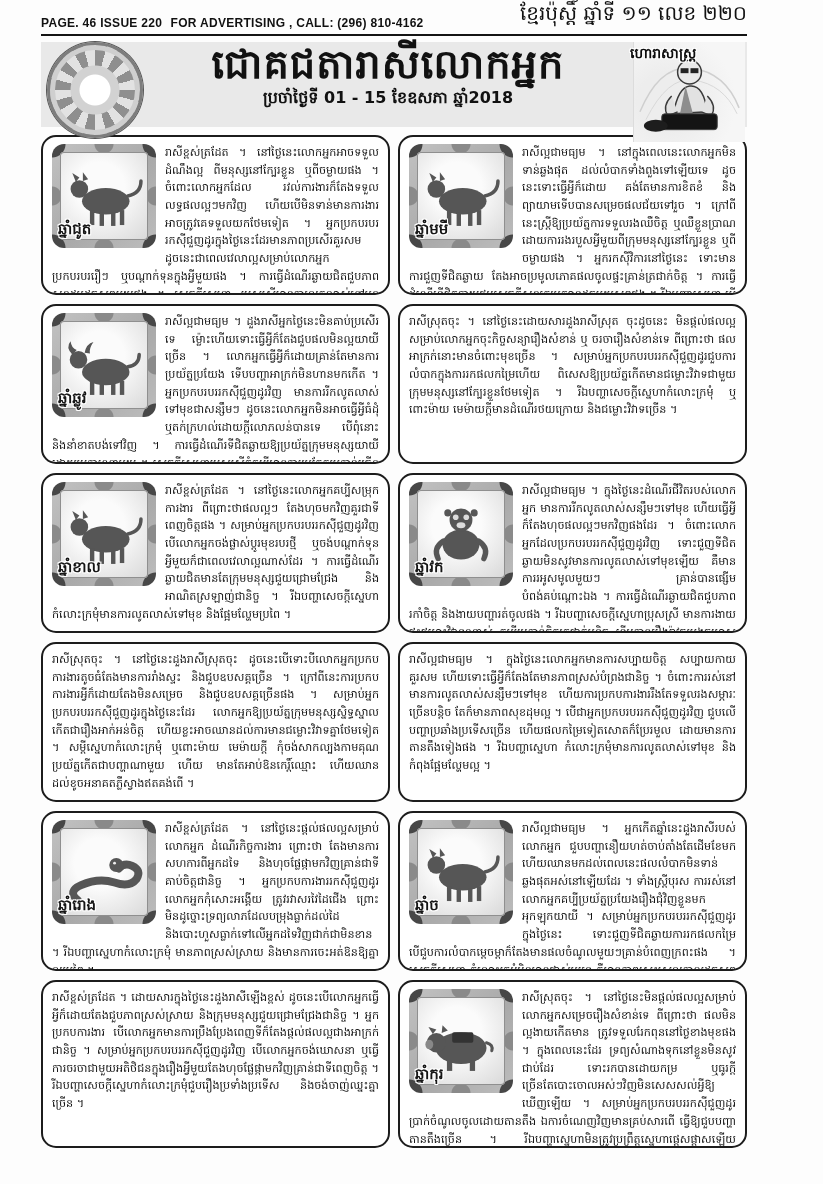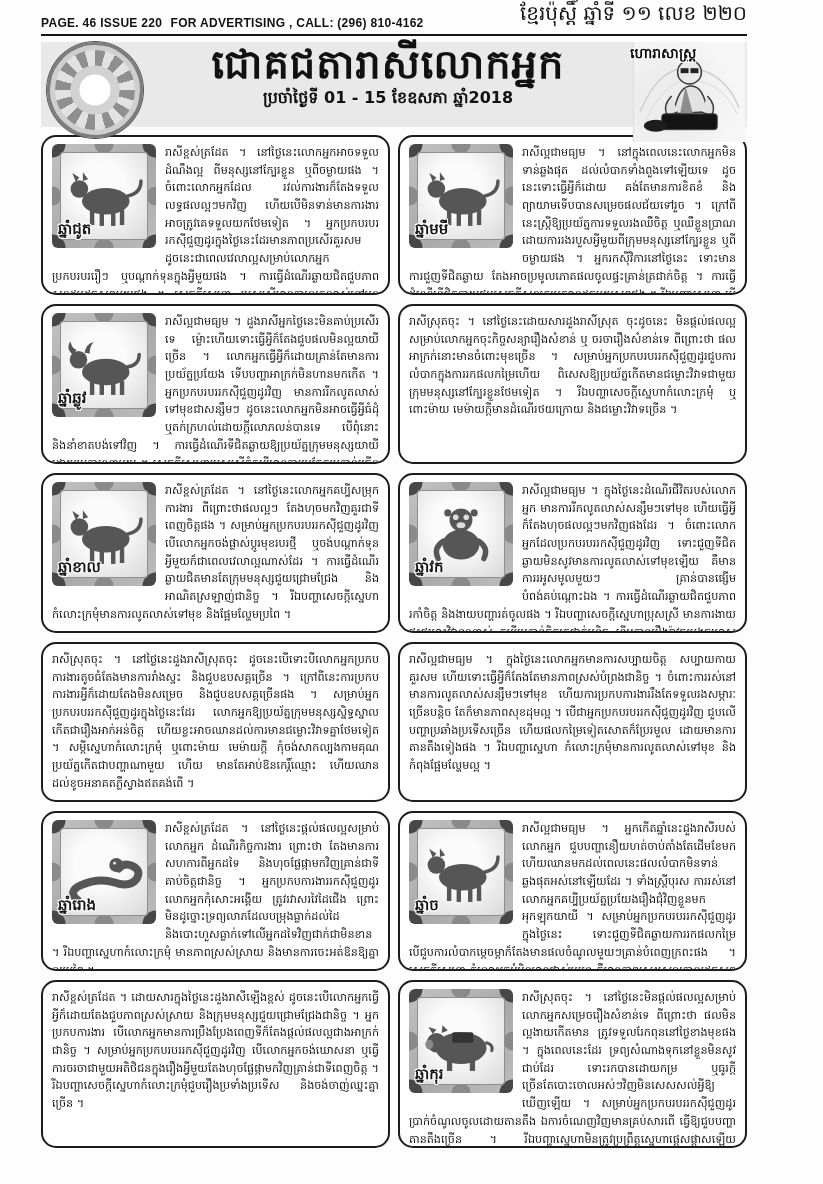--- a/index.html
+++ b/index.html
@@ -64,21 +64,21 @@
     background:
       radial-gradient(circle at 0 0,       #474747 0 13px, rgba(0,0,0,0) 14px),
       radial-gradient(circle at 100% 0,    #474747 0 13px, rgba(0,0,0,0) 14px),
       radial-gradient(circle at 0 100%,    #474747 0 13px, rgba(0,0,0,0) 14px),
       radial-gradient(circle at 100% 100%, #474747 0 13px, rgba(0,0,0,0) 14px),
       radial-gradient(circle at 50% 0,     #8a8a8a 0 9px,  rgba(0,0,0,0) 10px),
       radial-gradient(circle at 50% 100%,  #8a8a8a 0 9px,  rgba(0,0,0,0) 10px),
       radial-gradient(circle at 0 50%,     #8a8a8a 0 9px,  rgba(0,0,0,0) 10px),
       radial-gradient(circle at 100% 50%,  #8a8a8a 0 9px,  rgba(0,0,0,0) 10px),
       linear-gradient(135deg, #c2c2c2, #a9a9a9 55%, #bdbdbd);
-    border-radius: 6px;
+    border-radius: 12px;
   }
   .frame-inner {
     position: absolute; inset: 8px; background: radial-gradient(circle at 45% 40%, #fbfbfb 0 35%, #d8d8d8);
     border-radius: 4px; box-shadow: inset 0 0 0 1px #8f8f8f;
   }
   .frame-inner svg { width: 100%; height: 100%; }
   .ylabel {
     position: absolute; left: 6px; bottom: 7px; font-weight: bold; font-size: 15px; color: #161616;
     text-shadow: 1px 1px 0 #fff, -1px -1px 0 #fff, 1px -1px 0 #fff, -1px 1px 0 #fff, 0 1px 0 #fff, 1px 0 0 #fff;
     white-space: nowrap;

